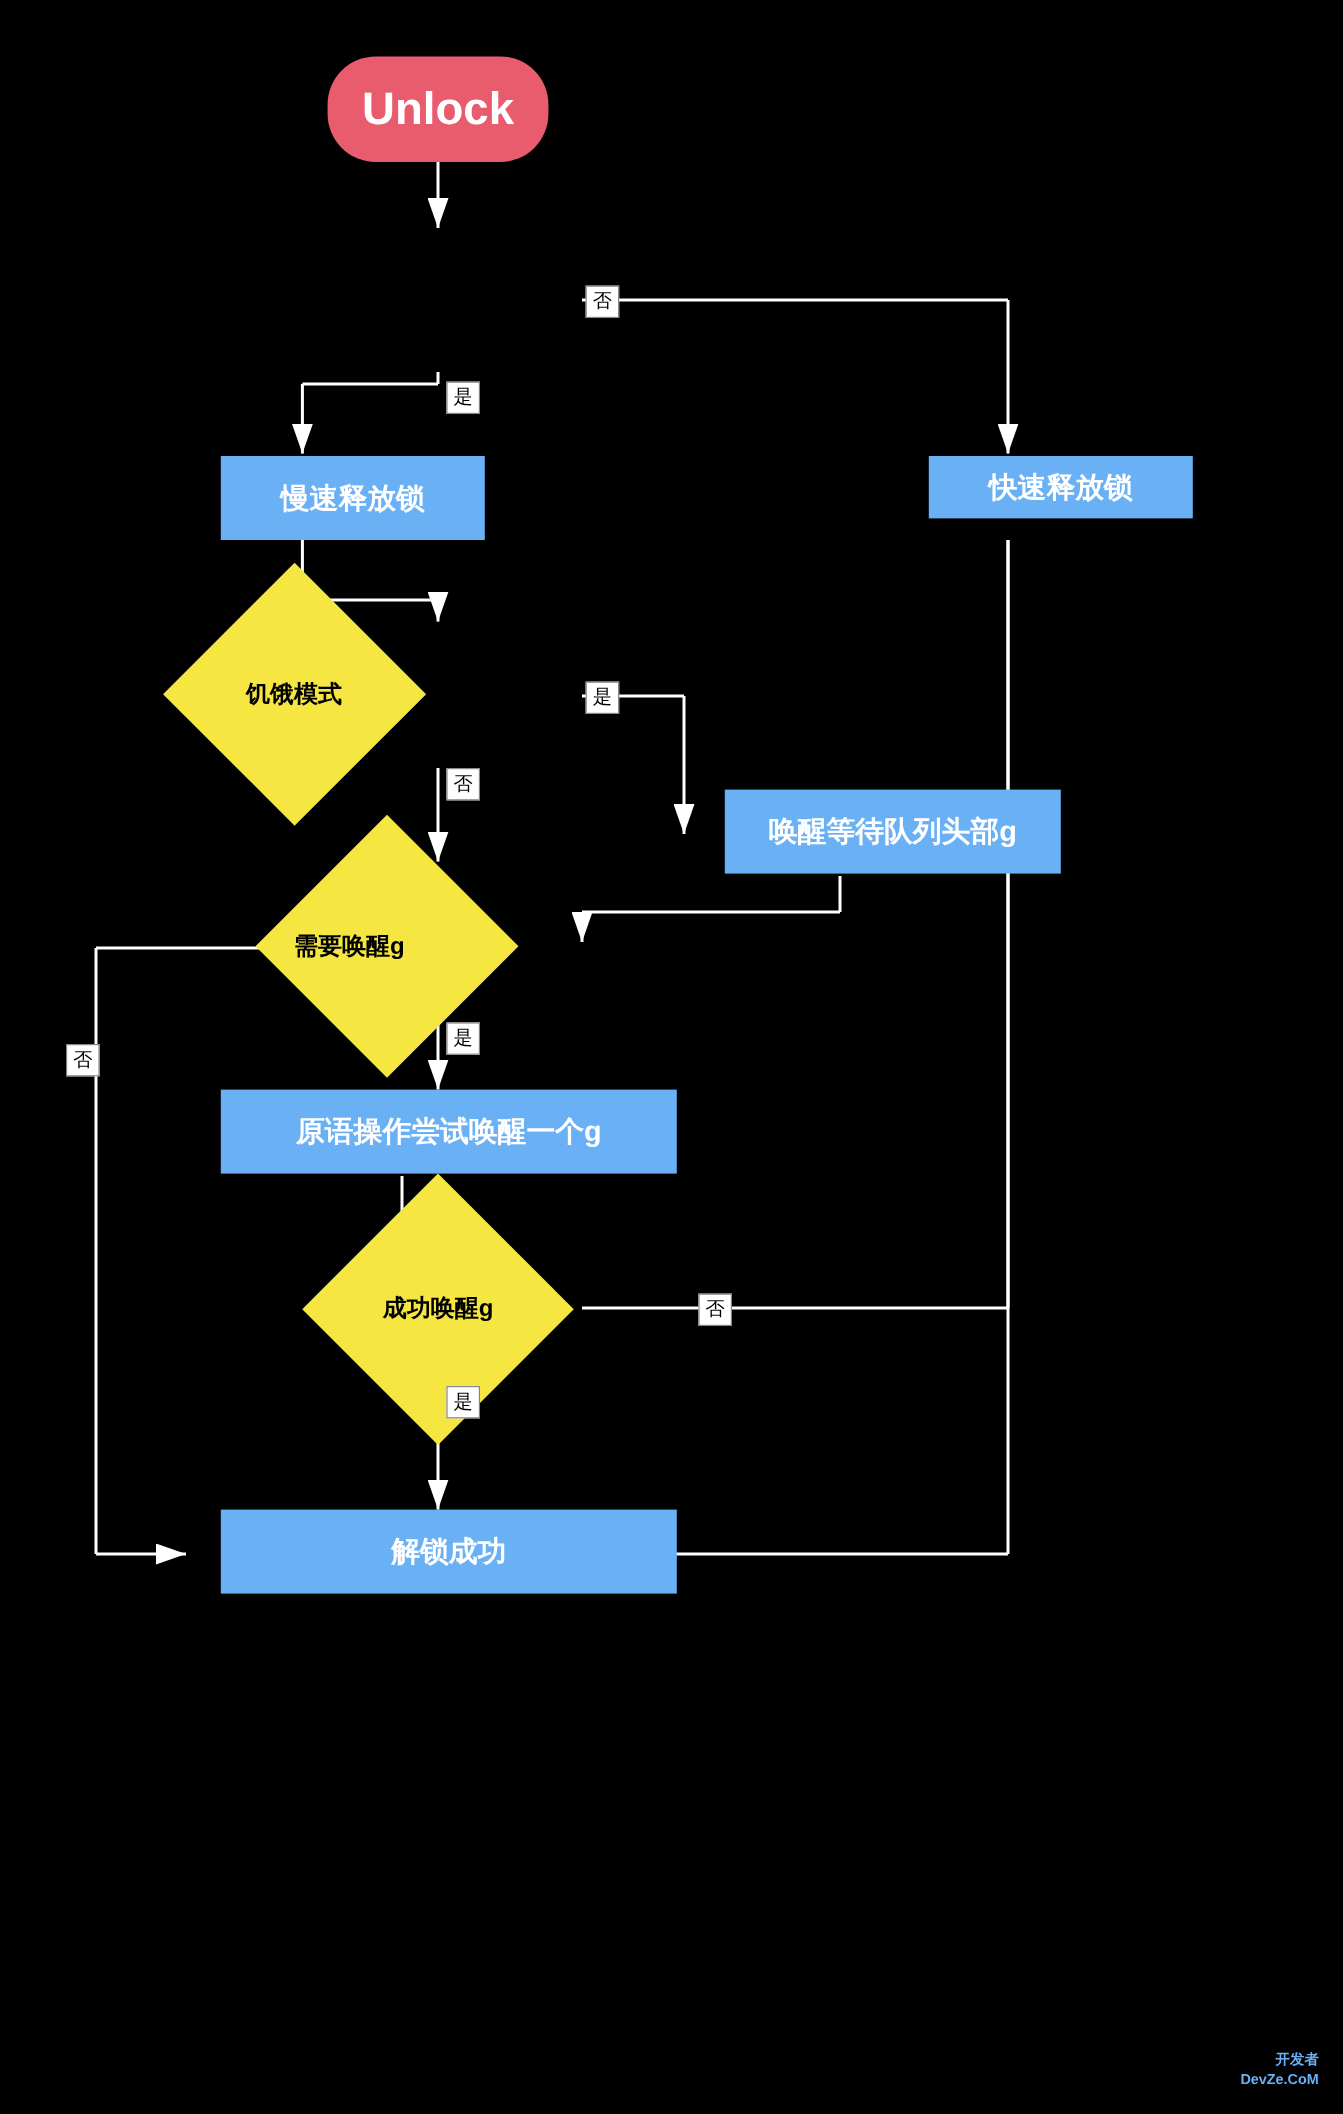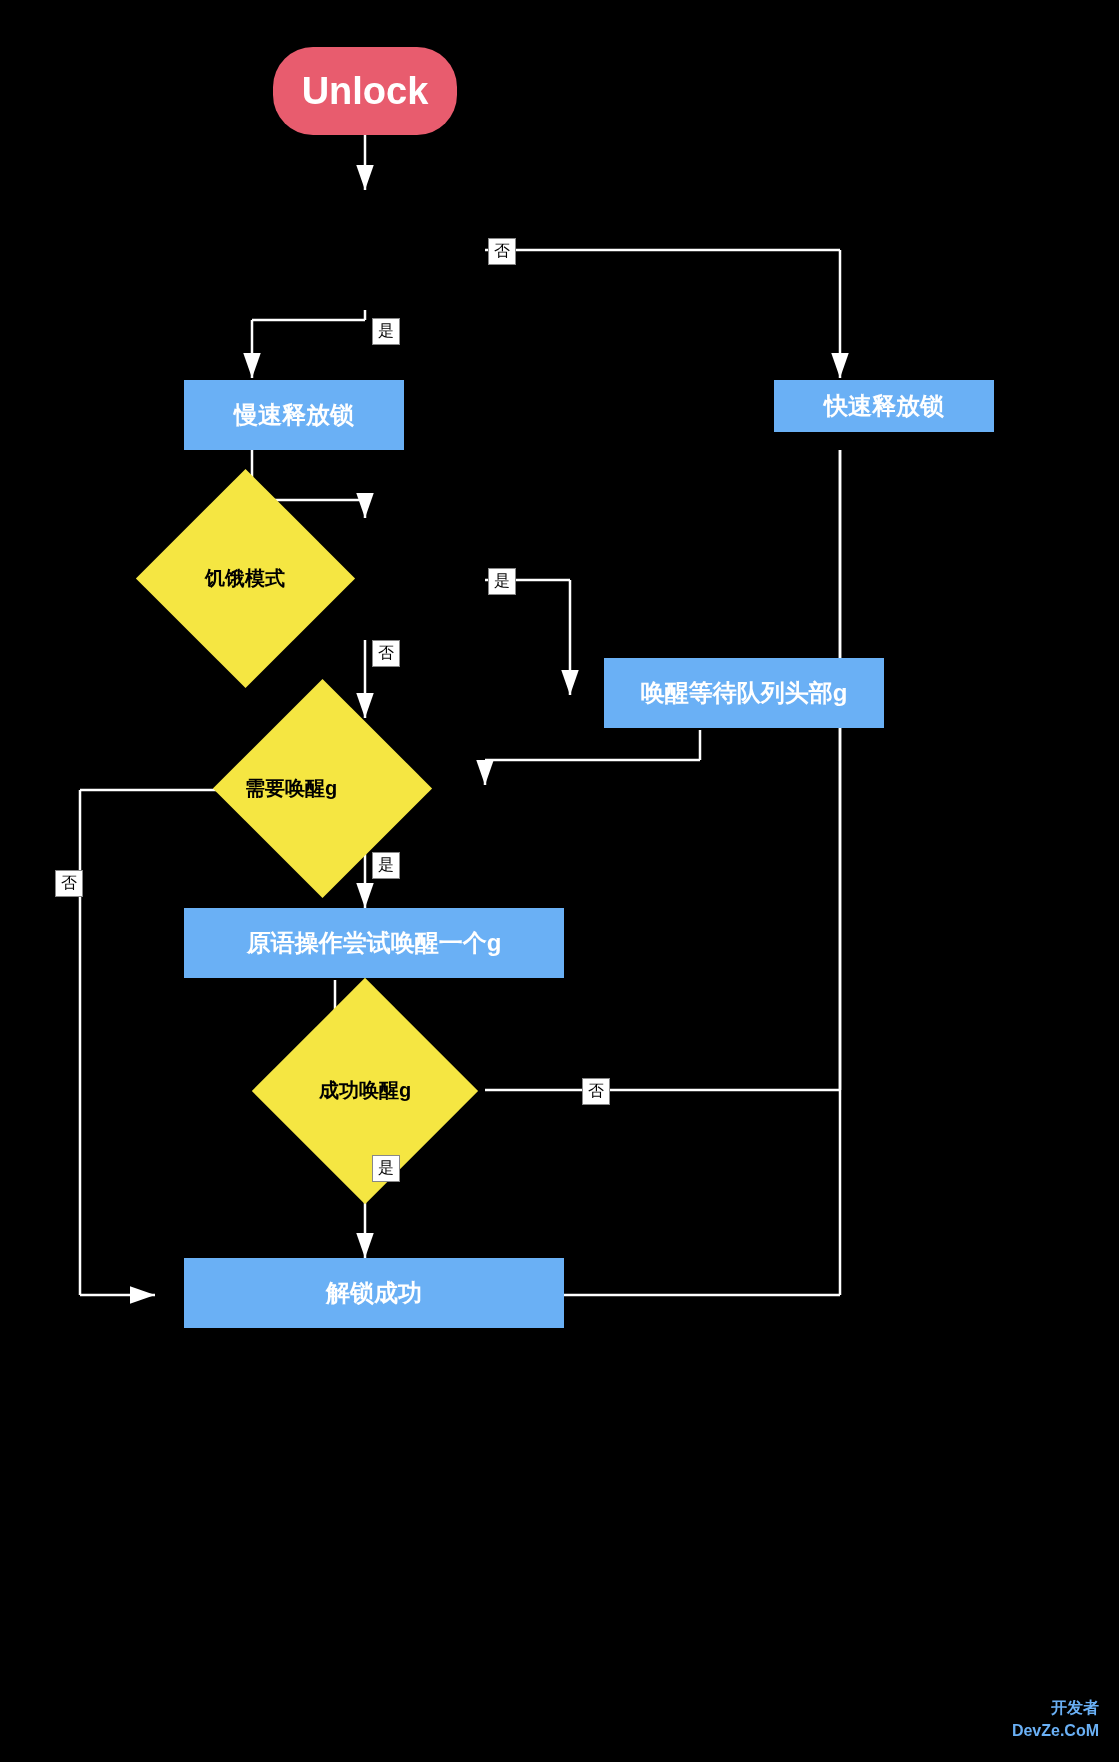--- a/index.html
+++ b/index.html
@@ -49,21 +49,21 @@
       border: none;
       margin-left: 44px;
     }
 
     
     .watermark {
       position: absolute;
       bottom: 20px;
       right: 20px;
       color: #6ab0f5;
-      font-size: 16px;
+      font-size: 12px;
       font-weight: bold;
       line-height: 1.4;
       text-align: right;
     }
 
     
     .arrows-svg {
       position: absolute;
       top: 0; left: 0;
       width: 1119px;

